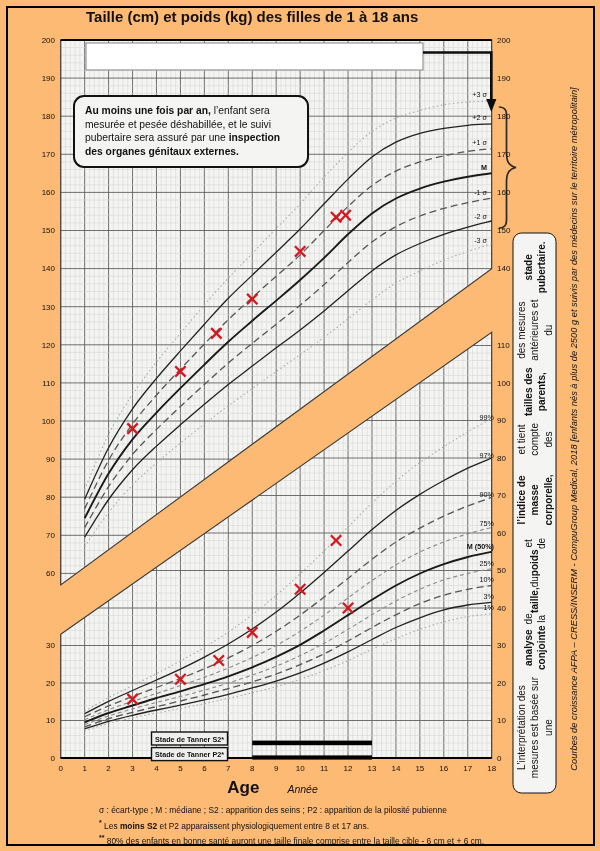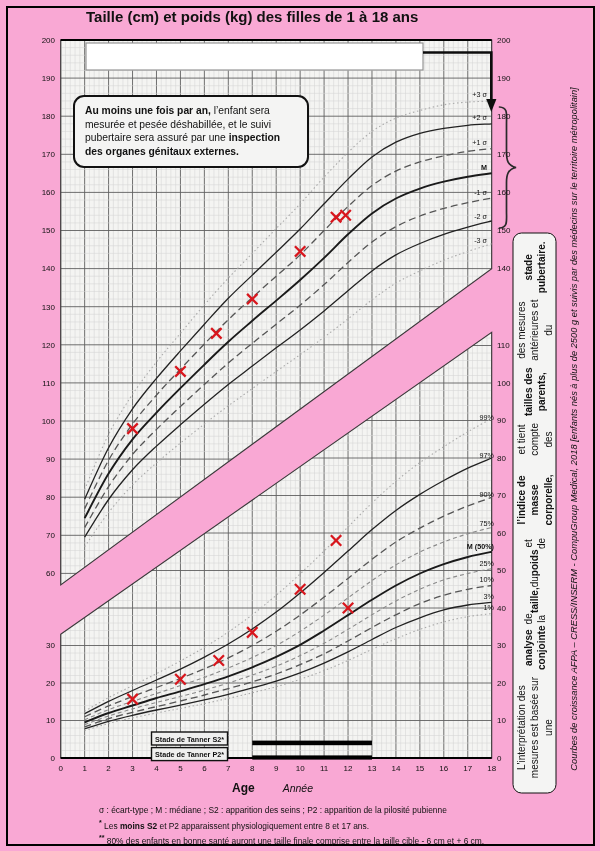--- a/index.html
+++ b/index.html
@@ -1,28 +1,28 @@
 <!DOCTYPE html>
 <html><head>
 <meta charset="utf-8">
 <style>
   html,body{margin:0;padding:0;background:#fff;font-family:"Liberation Sans",sans-serif;}
-  #page{position:relative;width:600px;height:851px;background:#f9a8d4;overflow:hidden;}
+  #page{position:relative;width:600px;height:851px;background:#fdba74;overflow:hidden;}
   #frame{position:absolute;left:6px;top:6px;width:585px;height:836px;border:2px solid #000;}
   #title{position:absolute;left:86px;top:8px;font-size:15px;font-weight:bold;color:#111;white-space:nowrap;}
   #chart-svg{position:absolute;left:0;top:0;}
   #callout{position:absolute;left:73px;top:95px;width:212px;border:2.5px solid #111;border-radius:11px;
            background:#f4f4f3;padding:7px 10px;font-size:10.3px;line-height:1.33;text-align:left;color:#111;}
   #side-note-wrap{position:absolute;left:253.5px;top:490.5px;width:561px;height:44px;transform:rotate(-90deg);}
   #side-note{box-sizing:border-box;width:561px;height:44px;border:1.6px solid #111;border-radius:9px;background:#f4f4f3;
              display:flex;align-items:center;justify-content:center;text-align:center;font-size:10px;line-height:1.32;color:#111;padding:0 8px;}
   #credit-wrap{position:absolute;left:207px;top:421px;width:740px;height:16px;transform:rotate(-90deg);
                font-size:9.3px;font-style:italic;color:#111;text-align:center;white-space:nowrap;}
   #age-label{position:absolute;left:0;top:778px;width:545px;text-align:center;color:#111;}
-  #age-label .a{font-weight:bold;font-size:12px;}
+  #age-label .a{font-weight:bold;font-size:17px;}
   #age-label .b{font-style:italic;font-size:10.5px;margin-left:28px;}
   #footnotes{position:absolute;left:63px;top:805px;width:480px;font-size:8.4px;line-height:11.6px;color:#111;margin-left:36px;}
   sup{font-size:7px;font-weight:bold;}
 </style>
 </head>
 <body>
 
 <div id="page">
   <div id="frame"></div>
   <div id="title">Taille (cm) et poids (kg) des filles de 1 à 18 ans</div>

